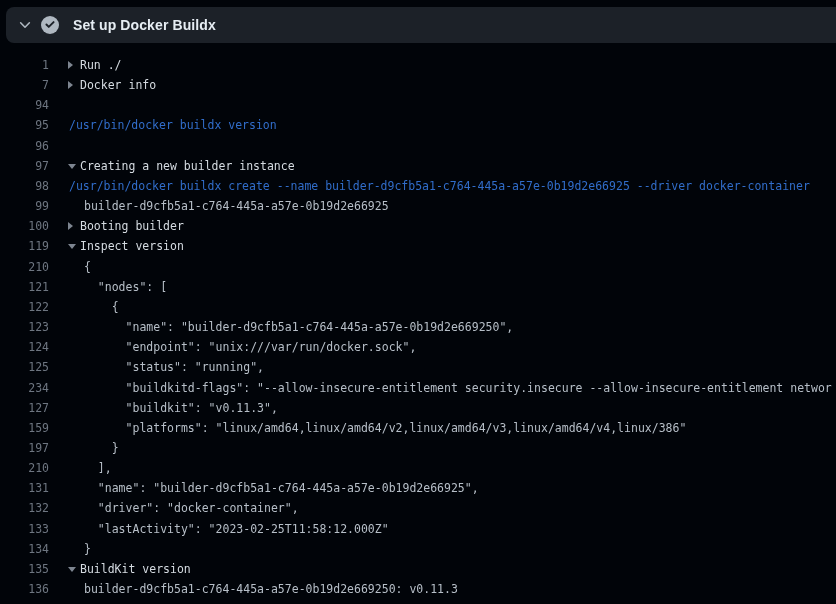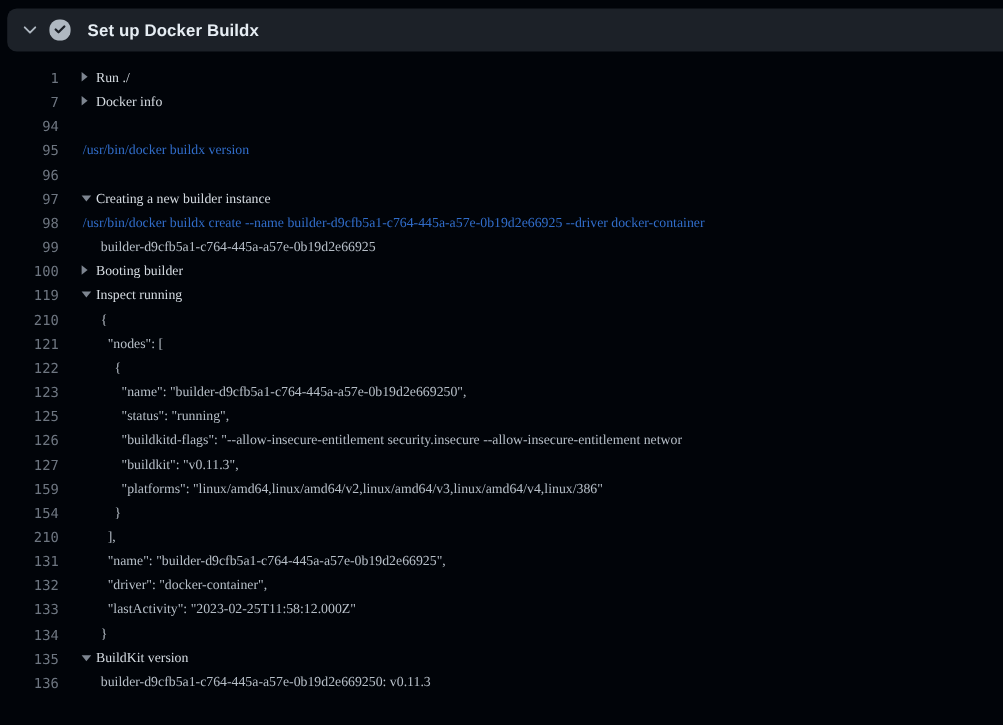--- a/index.html
+++ b/index.html
@@ -33,21 +33,21 @@
     font-family:"DejaVu Sans Mono","Liberation Mono",monospace;
     font-size:11.5px;
     line-height:20.15px;
   }
   .row{display:flex;white-space:pre;}
   .num{
     flex:0 0 49px;width:49px;text-align:right;
     color:var(--gutter-fg,#6e7681);
     cursor:pointer;
   }
-  .content{margin-left:19px;font-family:Liberation Serif, serif;}
+  .content{margin-left:19px;}
   .content.plain,.content.command{margin-left:35px;color:var(--log-fg,#b7bfc8);}
   .content.command{color:var(--cmd-blue,#316dca);margin-left:20px;}
   .content.group-collapsed,.content.group-expanded{color:var(--group-fg,#d5dbe1);cursor:pointer;}
   .arrow{display:inline-block;width:12px;}
   .arrow.right::before{
     content:'';display:inline-block;
     border-left:5px solid var(--arrow-fg,#7d8590);
     border-top:4px solid transparent;border-bottom:4px solid transparent;
   }
   .arrow.down::before{
@@ -78,30 +78,31 @@
 <div class="log">
     <div class="row"><span class="num">1</span><span class="content group-collapsed"><span class="arrow right"></span><span>Run ./</span></span></div>
     <div class="row"><span class="num">7</span><span class="content group-collapsed"><span class="arrow right"></span><span>Docker info</span></span></div>
     <div class="row"><span class="num">94</span></div>
     <div class="row"><span class="num">95</span><span class="content command">/usr/bin/docker buildx version</span></div>
     <div class="row"><span class="num">96</span></div>
     <div class="row"><span class="num">97</span><span class="content group-expanded"><span class="arrow down"></span><span>Creating a new builder instance</span></span></div>
     <div class="row"><span class="num">98</span><span class="content command">/usr/bin/docker buildx create --name builder-d9cfb5a1-c764-445a-a57e-0b19d2e66925 --driver docker-container</span></div>
     <div class="row"><span class="num">99</span><span class="content plain">builder-d9cfb5a1-c764-445a-a57e-0b19d2e66925</span></div>
     <div class="row"><span class="num">100</span><span class="content group-collapsed"><span class="arrow right"></span><span>Booting builder</span></span></div>
-    <div class="row"><span class="num">119</span><span class="content group-expanded"><span class="arrow down"></span><span>Inspect running</span></span></div>
+    <div class="row"><span class="num">119</span><span class="content group-expanded"><span class="arrow down"></span><span>Inspect version</span></span></div>
     <div class="row"><span class="num">210</span><span class="content plain">{</span></div>
     <div class="row"><span class="num">121</span><span class="content plain">  "nodes": [</span></div>
     <div class="row"><span class="num">122</span><span class="content plain">    {</span></div>
     <div class="row"><span class="num">123</span><span class="content plain">      "name": "builder-d9cfb5a1-c764-445a-a57e-0b19d2e669250",</span></div>
+    <div class="row"><span class="num">124</span><span class="content plain">      "endpoint": "unix:///var/run/docker.sock",</span></div>
     <div class="row"><span class="num">125</span><span class="content plain">      "status": "running",</span></div>
-    <div class="row"><span class="num">126</span><span class="content plain">      "buildkitd-flags": "--allow-insecure-entitlement security.insecure --allow-insecure-entitlement networ</span></div>
+    <div class="row"><span class="num">234</span><span class="content plain">      "buildkitd-flags": "--allow-insecure-entitlement security.insecure --allow-insecure-entitlement networ</span></div>
     <div class="row"><span class="num">127</span><span class="content plain">      "buildkit": "v0.11.3",</span></div>
     <div class="row"><span class="num">159</span><span class="content plain">      "platforms": "linux/amd64,linux/amd64/v2,linux/amd64/v3,linux/amd64/v4,linux/386"</span></div>
-    <div class="row"><span class="num">154</span><span class="content plain">    }</span></div>
+    <div class="row"><span class="num">197</span><span class="content plain">    }</span></div>
     <div class="row"><span class="num">210</span><span class="content plain">  ],</span></div>
     <div class="row"><span class="num">131</span><span class="content plain">  "name": "builder-d9cfb5a1-c764-445a-a57e-0b19d2e66925",</span></div>
     <div class="row"><span class="num">132</span><span class="content plain">  "driver": "docker-container",</span></div>
     <div class="row"><span class="num">133</span><span class="content plain">  "lastActivity": "2023-02-25T11:58:12.000Z"</span></div>
     <div class="row"><span class="num">134</span><span class="content plain">}</span></div>
     <div class="row"><span class="num">135</span><span class="content group-expanded"><span class="arrow down"></span><span>BuildKit version</span></span></div>
     <div class="row"><span class="num">136</span><span class="content plain">builder-d9cfb5a1-c764-445a-a57e-0b19d2e669250: v0.11.3</span></div>
   </div>
 
 </body></html>

